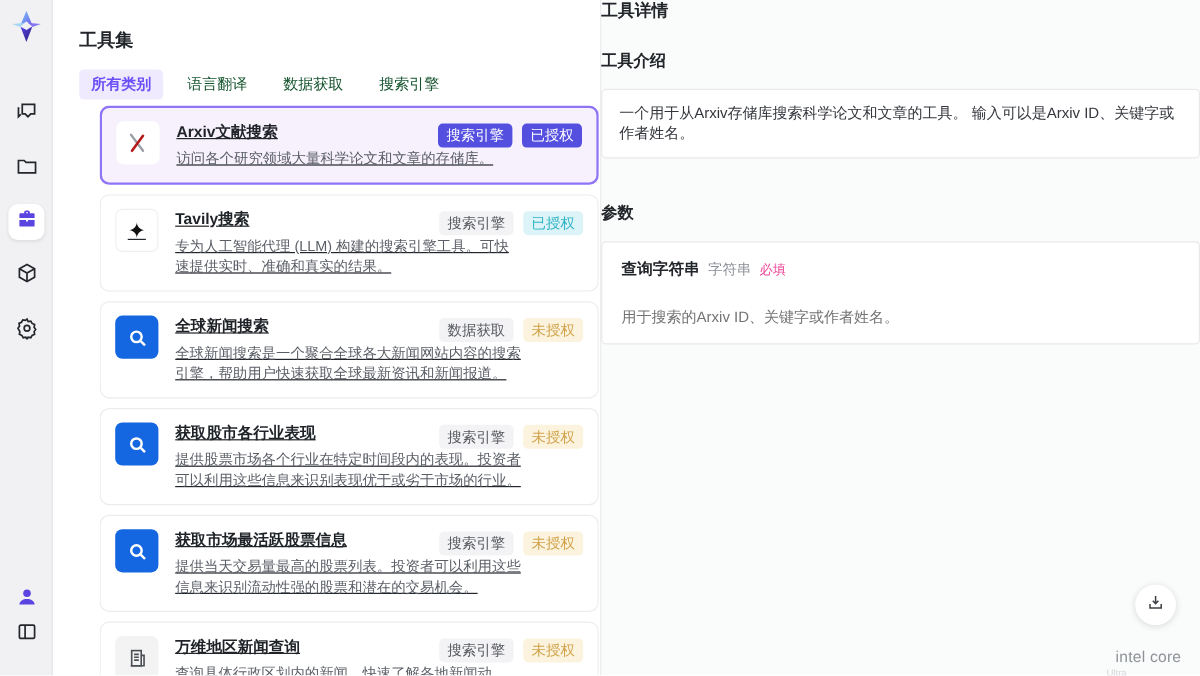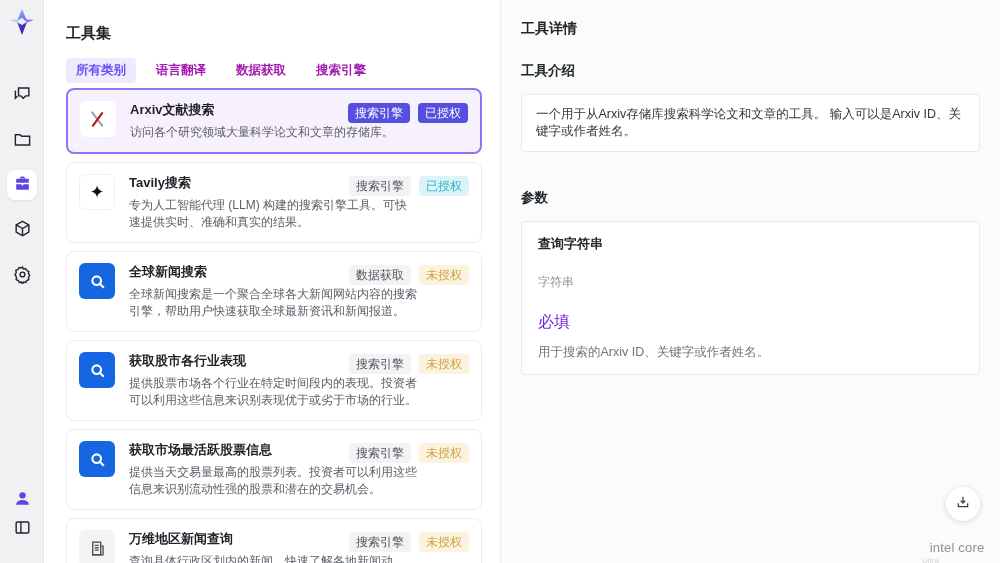--- a/index.html
+++ b/index.html
@@ -13,24 +13,24 @@
   .logo { position:absolute; left:8px; top:8px; width:28px; height:28px; }
   .side-icon { position:absolute; left:7px; width:30px; height:30px; display:flex;
     align-items:center; justify-content:center; border-radius:8px; cursor:pointer; color:#23262b; }
   .side-icon svg { width:19px; height:19px; }
   .side-icon.active { background:#ffffff; box-shadow:0 1px 3px rgba(0,0,0,.08); color:#5b45e0; }
 
   
   .mid { position:absolute; left:44px; top:0; bottom:0; width:456px; background:#fff;padding-left:46px; }
   .mid-title { position:absolute; left:22px; top:24px; font-size:15px; font-weight:700; }
   .tabs { position:absolute; left:22px; top:58px; display:flex; align-items:center; gap:10px; }
-  .tab { font-size:12.5px; color:#a21caf; padding:4px 10px; border-radius:4px; cursor:pointer; white-space:nowrap;font-weight:bold; }
+  .tab { font-size:12.5px; color:#14532d; padding:4px 10px; border-radius:4px; cursor:pointer; white-space:nowrap; }
   .tab.active { background:#efeafd; color:#6a4ef6; font-weight:700; }
 
-  .list { position:absolute; left:22px; top:88px; width:416px; bottom:0; overflow:hidden; }
+  .list { position:absolute; left:39px; top:88px; width:416px; bottom:0; overflow:hidden;text-decoration:underline; }
   .card { position:relative; display:flex; background:#fff; border:1px solid #ececee;
     border-radius:8px; padding:11px 12px; margin-bottom:8px; cursor:pointer; }
   .card.selected { background:#f7f1fe; border:2px solid #8f75f5; }
   .card-icon { flex:0 0 36px; width:36px; height:36px; border-radius:6px; margin-right:14px;
     display:flex; align-items:center; justify-content:center; background:#fafafa; overflow:hidden; }
   .card.selected .card-icon { background:#fff; }
   .icon-blue { background:#1467e0 !important; }
   .icon-tavily { background:#fff !important; border:1px solid #f0f0f0; font-size:18px; color:#111; }
   .icon-news { background:#f3f3f4 !important; color:#4b4f55; }
   .card-body { width:288px; }
@@ -38,30 +38,30 @@
   .card-desc { font-size:12px; color:#5a5e66; line-height:17px; }
   .card-tags { position:absolute; top:13px; right:12px; display:flex; gap:8px; }
   .chip { font-size:12px; line-height:20px; padding:0 7px; border-radius:4px; white-space:nowrap; }
   .chip-solid { background:#554fe0; color:#fff; }
   .chip-gray { background:#f3f3f5; color:#55585e; }
   .chip-cyan { background:#dcf4f7; color:#2fb3c5; }
   .chip-orange { background:#fbf3dd; color:#d1a24a; }
 
   
   .detail { position:absolute; left:500px; right:0; top:0; bottom:0;
-    background:#fafbfb; border-left:1px solid #ededef; padding:20px; }
+    background:#fafbfb; border-left:1px solid #ededef; }
   .detail h1 { font-size:14px; font-weight:700; margin-bottom:24px; }
   .detail h2 { font-size:13.5px; font-weight:700; margin-bottom:14px; }
   .intro-box { background:#fff; border:1px solid #e9e9eb; border-radius:4px;
     padding:11px 14px; font-size:12.5px; color:#33363c; margin-bottom:37px; }
   .param-box { background:#fff; border:1px solid #e9e9eb; border-radius:4px; padding:13px 16px; }
-  .param-head { display:flex; align-items:baseline; gap:21px; margin-bottom:11px;flex-direction:column; }
+  .param-head { display:flex; align-items:baseline; gap:7px; margin-bottom:23px; }
   .param-name { font-size:13px; font-weight:700; }
   .param-type { font-size:12px; color:#8a8e96; }
-  .param-required { font-size:16px; color:#6d28d9; }
+  .param-required { font-size:11px; color:#ec4899; }
   .param-desc { font-size:12.5px; color:#737373; }
 
   
   .fab { position:absolute; left:946px; top:487px; width:34px; height:34px; border-radius:50%;
     background:#fff; box-shadow:0 1px 6px rgba(0,0,0,.14); display:flex; align-items:center;
     justify-content:center; cursor:pointer; color:#3c4046; }
   .brand { position:absolute; left:922px; top:540px; width:70px; text-align:center; color:#8e9298; }
   .brand .b1 { font-size:13px; letter-spacing:.2px; }
   .brand .b2 { font-size:8px; color:#d4d6d9; text-align:left; margin-top:1px; padding-right:4px; }
 </style>

